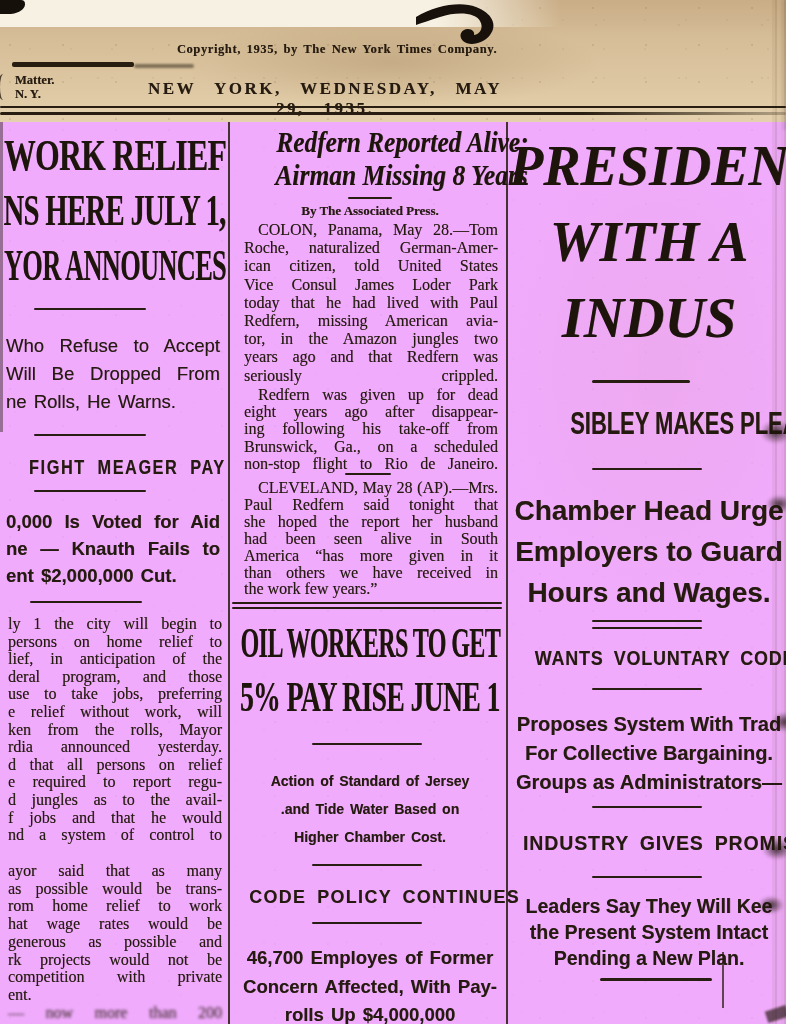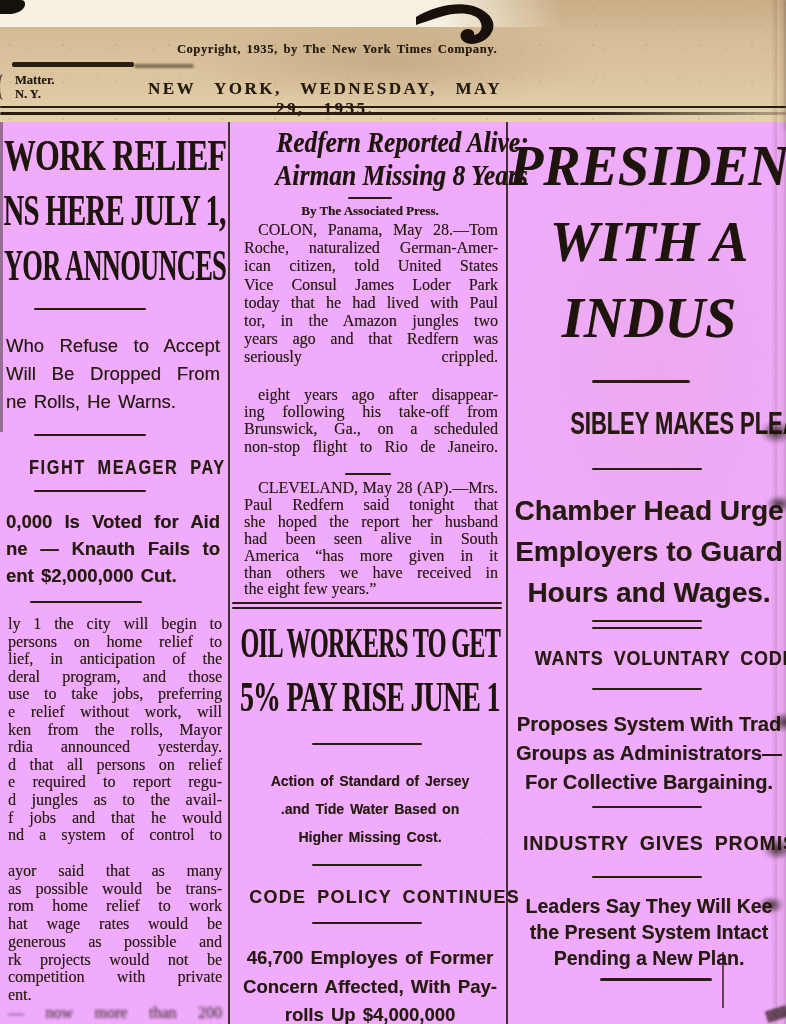--- a/index.html
+++ b/index.html
@@ -172,57 +172,59 @@
   <div class="rule" style="top:197px;left:348px;width:44px;height:2px;"></div>
 
   <div class="abs serif ink center" style="top:203px;left:240px;width:260px;font-size:13px;font-weight:bold;">By The Associated Press.</div>
 
   <div class="abs lines just cont indented serif ink" style="top:221px;left:244px;width:254px;font-size:16px;line-height:18.2px;">
       <div class="ln">COLON, Panama, May 28.—Tom</div>
       <div class="ln">Roche, naturalized German-Amer-</div>
       <div class="ln">ican citizen, told United States</div>
       <div class="ln">Vice Consul James Loder Park</div>
       <div class="ln">today that he had lived with Paul</div>
+      <div class="ln">Redfern, missing American avia-</div>
       <div class="ln">tor, in the Amazon jungles two</div>
       <div class="ln">years ago and that Redfern was</div>
       <div class="ln">seriously crippled.</div>
     </div>
   <div class="abs lines just cont indented serif ink" style="top:386px;left:244px;width:254px;font-size:16px;line-height:17.2px;">
+      <div class="ln">Redfern was given up for dead</div>
       <div class="ln">eight years ago after disappear-</div>
       <div class="ln">ing following his take-off from</div>
       <div class="ln">Brunswick, Ga., on a scheduled</div>
       <div class="ln">non-stop flight to Rio de Janeiro.</div>
     </div>
 
   <div class="rule" style="top:473px;left:345px;width:46px;height:2px;"></div>
 
   <div class="abs lines just indented serif ink" style="top:480px;left:244px;width:254px;font-size:16px;line-height:16.9px;">
       <div class="ln">CLEVELAND, May 28 (AP).—Mrs.</div>
       <div class="ln">Paul Redfern said tonight that</div>
       <div class="ln">she hoped the report her husband</div>
       <div class="ln">had been seen alive in South</div>
       <div class="ln">America “has more given in it</div>
       <div class="ln">than others we have received in</div>
-      <div class="ln">the eight few years.”</div>
+      <div class="ln">the work few years.”</div>
     </div>
 
   <div class="rule" style="top:602px;left:232px;width:270px;height:2px;"></div>
   <div class="rule" style="top:607px;left:232px;width:270px;height:2px;"></div>
 
   <div class="abs lines colflex headline serif" style="top:616px;left:240px;width:260px;font-size:42px;line-height:54px;letter-spacing:-1px;">
       <span class="ln fit" style="transform: scaleX(0.571);">OIL WORKERS TO GET</span>
       <span class="ln fit" style="transform: scaleX(0.66);">5% PAY RISE JUNE 1</span>
     </div>
 
   <div class="rule" style="top:743px;left:312px;width:110px;height:2px;"></div>
 
   <div class="abs lines colflex sans ink" style="top:767px;left:243px;width:254px;font-size:14px;font-weight:bold;line-height:28px;word-spacing:2px;">
       <span class="ln">Action of Standard of Jersey</span>
       <span class="ln">.and Tide Water Based on</span>
-      <span class="ln">Higher Missing Cost.</span>
+      <span class="ln">Higher Chamber Cost.</span>
     </div>
 
   <div class="rule" style="top:864px;left:312px;width:110px;height:2px;"></div>
 
   <div class="abs sans ink center" style="top:886px;left:240px;width:260px;font-size:19px;font-weight:bold;letter-spacing:1.5px;word-spacing:5px;">
     <span class="fit" style="transform: scaleX(0.936);">CODE POLICY CONTINUES</span>
   </div>
 
   <div class="rule" style="top:922px;left:312px;width:110px;height:2px;"></div>
 
@@ -256,22 +258,22 @@
   <div class="rule" style="top:627px;left:592px;width:110px;height:2px;"></div>
 
   <div class="abs sans ink center" style="top:646px;left:512px;width:274px;font-size:21px;font-weight:bold;letter-spacing:1px;word-spacing:5px;">
     <span class="fit" style="transform: scaleX(0.851);">WANTS VOLUNTARY CODE</span>
   </div>
 
   <div class="rule" style="top:688px;left:592px;width:110px;height:2px;"></div>
 
   <div class="abs lines colflex sans ink" style="top:710px;left:512px;width:274px;font-size:20px;font-weight:bold;line-height:29px;">
       <span class="ln">Proposes System With Trad</span>
+      <span class="ln">For Collective Bargaining.</span>
       <span class="ln">Groups as Administrators—</span>
-      <span class="ln">For Collective Bargaining.</span>
     </div>
 
   <div class="rule" style="top:806px;left:592px;width:110px;height:2px;"></div>
 
   <div class="abs sans ink center" style="top:831px;left:512px;width:274px;font-size:21px;font-weight:bold;letter-spacing:1px;word-spacing:5px;">
     <span class="fit" style="transform: scaleX(0.926);">INDUSTRY GIVES PROMIS</span>
   </div>
 
   <div class="rule" style="top:876px;left:592px;width:110px;height:2px;"></div>
 

